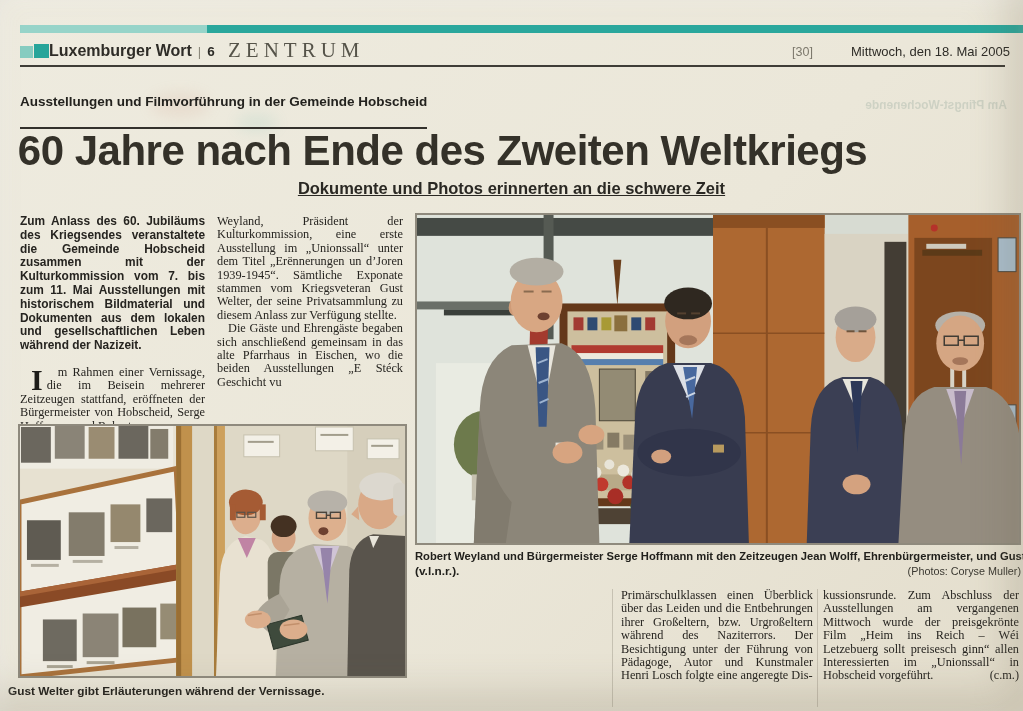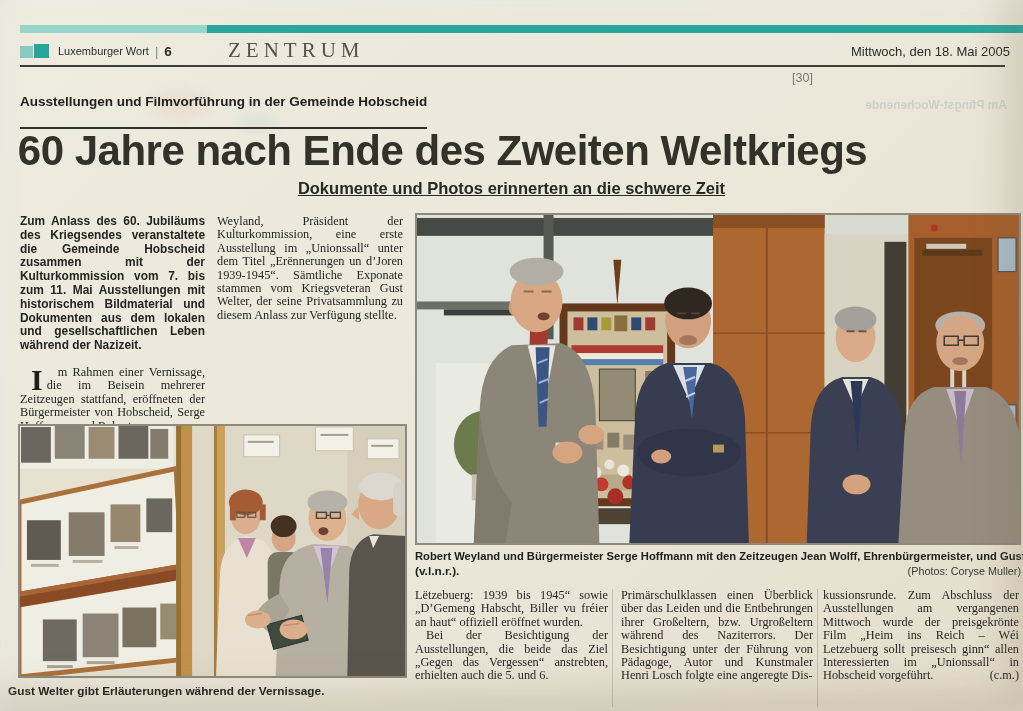--- a/index.html
+++ b/index.html
@@ -13,25 +13,25 @@
     box-shadow:inset -16px -20px 38px rgba(110,100,75,.20), inset 6px 5px 16px rgba(255,255,255,.28);
   }
   .abs{position:absolute;}
   
   .bar{top:25px;left:20px;width:1003px;height:8px;display:flex;}
   .bar .light{width:187px;height:100%;background:var(--accent-light,#97d4c9);}
   .bar .dark{flex:1;height:100%;background:var(--accent-dark,#2aa79c);}
   .brandrow{top:42px;left:20px;height:18px;display:flex;align-items:center;}
   .sq1{width:13px;height:12px;background:#86ccc0;margin-top:2px;}
   .sq2{width:15px;height:14px;background:#27a59a;margin-left:1px;}
-  .brand{margin-left:9px;font-size:11px;color:#2e2c27;}
+  .brand{font-size:16px;color:#2e2c27;font-weight:bold;}
   .sep{margin:0 6px;color:#8a867a;font-size:13px;}
   .pnum{font-weight:bold;font-size:13.5px;}
   .section{top:38px;left:228px;font-family:"Liberation Serif",serif;font-size:21px;letter-spacing:5px;color:#555349;text-align:right;}
-  .issue{top:45px;left:792px;font-size:12.5px;color:#7c786c;margin-top:26px;}
+  .issue{top:45px;left:792px;font-size:12.5px;color:#7c786c;}
   .date{top:44px;left:845px;width:165px;text-align:right;font-size:13px;color:#2e2c27;}
   .rule{top:65px;left:20px;width:985px;height:2px;background:var(--rule,#3f3d37);}
   .ghost{top:98px;left:852px;width:155px;transform:scaleX(-1);opacity:.26;color:#7e988c;
          font-weight:bold;font-size:12px;filter:blur(.4px);white-space:nowrap;}
   .smudge{border-radius:50%;filter:blur(7px);}
   
   .kicker{top:94px;left:20px;font-weight:bold;font-size:13.5px;color:#23221e;
           border-bottom:2px solid #33312c;padding-bottom:18px;}
   .headline{top:128px;left:0;width:885px;text-align:center;font-weight:bold;
             font-size:42px;letter-spacing:-0.5px;color:#343129;line-height:46px;}
@@ -85,20 +85,21 @@
   <div class="abs kicker">Ausstellungen und Filmvorführung in der Gemeinde Hobscheid</div>
   <div class="abs headline">60 Jahre nach Ende des Zweiten Weltkriegs</div>
   <div class="abs subhead">Dokumente und Photos erinnerten an die schwere Zeit</div>
 
   <div class="bodycol" style="top:215px;left:20px;width:185px;">
     <p class="lead">Zum Anlass des 60. Jubiläums des Kriegsendes veranstaltete die Gemeinde Hobscheid zusammen mit der Kulturkommission vom 7. bis zum 11. Mai Ausstellungen mit historischem Bildmaterial und Dokumenten aus dem lokalen und gesellschaftlichen Leben während der Nazizeit.</p>
     <p><span class="dropcap">I</span><span>m Rahmen einer Vernissage, die im Beisein mehrerer Zeitzeugen stattfand, eröffneten der Bürgermeister von Hobscheid, Serge Hoffmann, und Robert</span></p>
   </div>
   <div class="bodycol" style="top:215px;left:217px;width:186px;">
     <p>Weyland, Präsident der Kulturkommission, eine erste Ausstellung im „Unionssall“ unter dem Titel „Erënnerungen un d’Joren 1939-1945“. Sämtliche Exponate stammen vom Kriegsveteran Gust Welter, der seine Privatsammlung zu diesem Anlass zur Verfügung stellte.</p>
+    <p>Die Gäste und Ehrengäste begaben sich anschließend gemeinsam in das alte Pfarrhaus in Eischen, wo die beiden Ausstellungen „E Stéck Geschicht vu</p>
   </div>
 
   <div class="figure" style="top:213px;left:415px;width:606px;height:332px;">
     <svg viewBox="0 0 606 332" preserveAspectRatio="none">
       <rect width="606" height="332" fill="#d7dbd2"></rect>
       <rect x="0" y="0" width="310" height="332" fill="#dfe3db"></rect>
       <rect x="20" y="150" width="100" height="182" fill="#e9ebe2"></rect>
       <rect x="0" y="4" width="330" height="18" fill="#454a45"></rect>
       <rect x="128" y="0" width="10" height="126" fill="#555a53"></rect>
       <rect x="0" y="88" width="128" height="8" fill="#6a6f68"></rect>
@@ -305,24 +306,20 @@
       <ellipse cx="362" cy="80" rx="21" ry="25" fill="#d9a987"></ellipse>
       <polygon points="341,82 334,90 342,96" fill="#d9a987"></polygon>
       <ellipse cx="364" cy="62" rx="22" ry="14" fill="#dcd8cf"></ellipse>
       <rect x="376" y="58" width="13" height="34" rx="6" fill="#d6d2c8"></rect>
       <rect x="0.5" y="0.5" width="388" height="253" fill="none" stroke="#8f8a7d"></rect>
     </svg>
   </div>
 
   <div class="caption" style="top:684px;left:8px;width:386px;">Gust Welter gibt Erläuterungen während der Vernissage.</div>
 
-  <div class="bodycol" style="top:589px;left:415px;width:193px;">
-    <p>Lëtzebuerg: 1939 bis 1945“ sowie „D’Gemeng Habscht, Biller vu fréier an haut“ offiziell eröffnet wurden.</p>
-    <p>Bei der Besichtigung der Ausstellungen, die beide das Ziel „Gegen das Vergessen“ anstrebten, erhielten auch die 5. und 6.</p>
-  </div>
   <div class="bodycol" style="top:589px;left:621px;width:192px;">
     <p>Primärschulklassen einen Überblick über das Leiden und die Entbehrungen ihrer Großeltern, bzw. Urgroßeltern während des Naziterrors. Der Besichtigung unter der Führung von Pädagoge, Autor und Kunstmaler Henri Losch folgte eine angeregte Dis-</p>
   </div>
   <div class="bodycol" style="top:589px;left:823px;width:196px;">
     <p><span>kussionsrunde. Zum Abschluss der Ausstellungen am vergangenen Mittwoch wurde der preisgekrönte Film „Heim ins Reich – Wéi Letzebuerg sollt preisesch ginn“ allen Interessierten im „Unionssall“ in Hobscheid vorgeführt.</span><span class="sig">(c.m.)</span></p>
   </div>
   <div class="colrule" style="top:589px;left:612px;height:118px;"></div>
   <div class="colrule" style="top:589px;left:817px;height:118px;"></div>
 
 </div>

